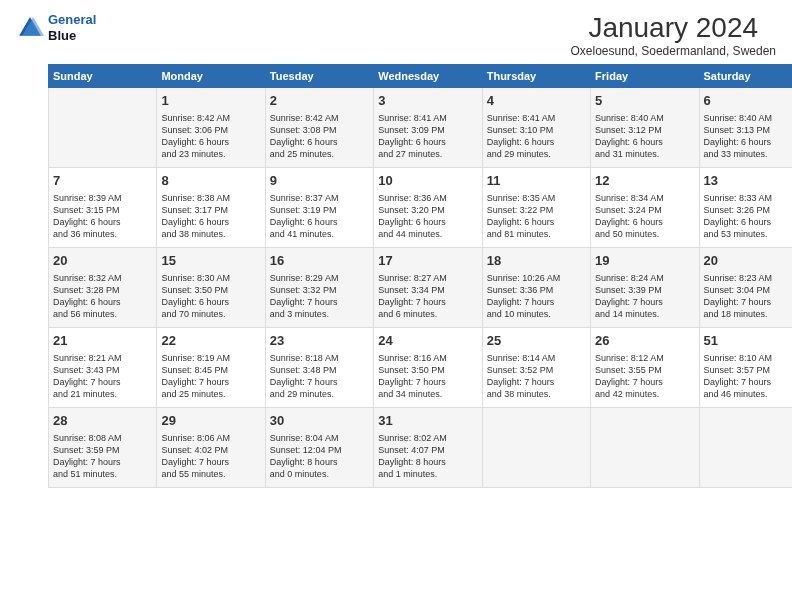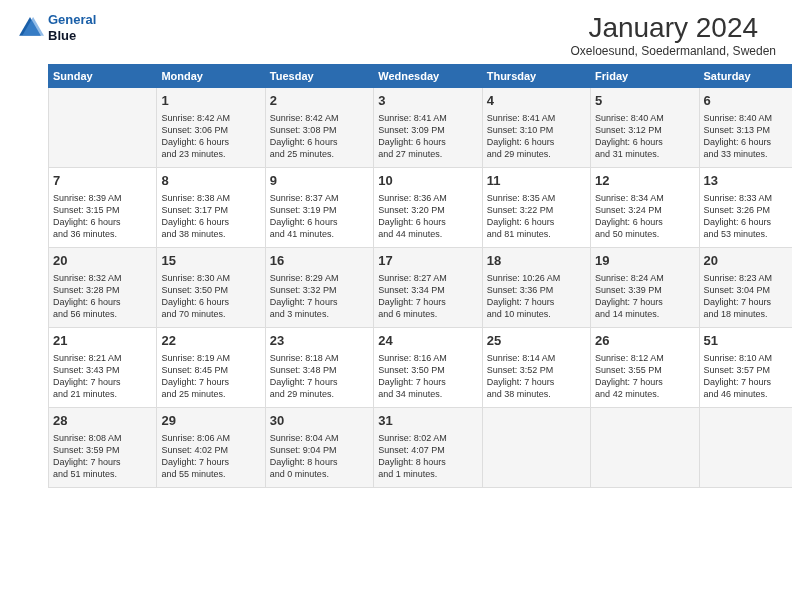--- a/index.html
+++ b/index.html
@@ -337,21 +337,21 @@
           <td>
             <span class="day-num">29</span>
             <div class="day-info">Sunrise: 8:06 AM</div>
             <div class="day-info">Sunset: 4:02 PM</div>
             <div class="day-info">Daylight: 7 hours</div>
             <div class="day-info">and 55 minutes.</div>
           </td>
           <td>
             <span class="day-num">30</span>
             <div class="day-info">Sunrise: 8:04 AM</div>
-            <div class="day-info">Sunset: 9:04 PM</div>
+            <div class="day-info">Sunset: 12:04 PM</div>
             <div class="day-info">Daylight: 8 hours</div>
             <div class="day-info">and 0 minutes.</div>
           </td>
           <td>
             <span class="day-num">31</span>
             <div class="day-info">Sunrise: 8:02 AM</div>
             <div class="day-info">Sunset: 4:07 PM</div>
             <div class="day-info">Daylight: 8 hours</div>
             <div class="day-info">and 1 minutes.</div>
           </td>

